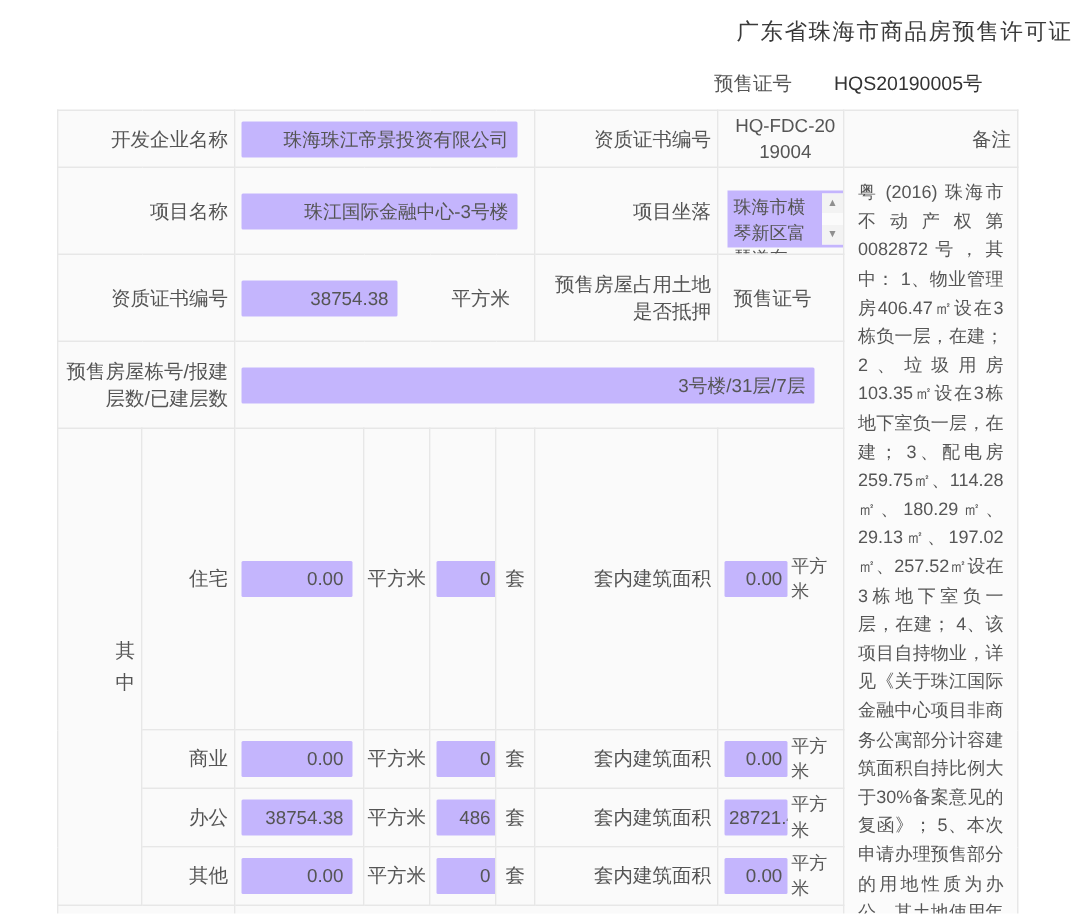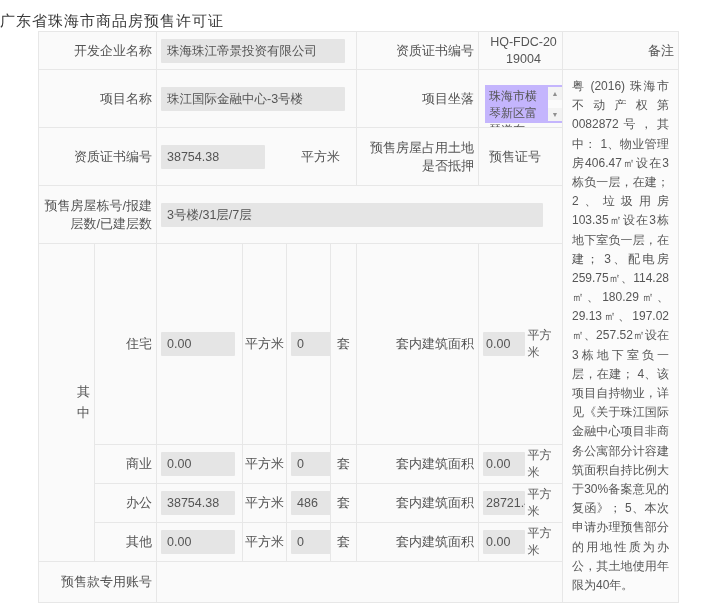--- a/index.html
+++ b/index.html
@@ -4,21 +4,21 @@
 <style>
   html,body{margin:0;padding:0;background:#ffffff;}
   body{
     width:715px;height:609px;overflow:hidden;
     font-family:"Liberation Sans","DejaVu Sans",sans-serif;
     color:#595959;
     -webkit-font-smoothing:antialiased;
   }
   .page{width:715px;position:relative;}
   .doc-title{
-    text-align:left;padding-top:12px;font-size:15px;font-weight:500;color:#3a3a3a;
+    text-align:right;padding-top:12px;font-size:15px;font-weight:500;color:#3a3a3a;
     letter-spacing:1px;
   }
   .permit-line{
     text-align:right;padding-right:60px;margin-top:16px;margin-bottom:8px;
     font-size:13px;color:#4a4a4a;
   }
   .permit-line .plabel{color:#555;margin-right:28px;}
   .permit-line .pvalue{color:#333;}
   table.cert{
     border-collapse:collapse;table-layout:fixed;width:640px;margin-left:38px;
@@ -26,23 +26,23 @@
   }
   td{
     border:1px solid #e7e7e7;background:#fafafa;vertical-align:middle;
     padding:2px 4px;overflow:hidden;
   }
   td.lbl{text-align:right;color:#545454;line-height:1.35;}
   td.vlabel{text-align:right;}
   td.vlabel span{display:inline-block;width:14px;word-break:break-all;line-height:1.6;color:#545454;}
   td.unit{text-align:center;color:#545454;padding:0;}
   .box{
-    background:#e5e5e5;height:24px;line-height:24px;padding:0 6px;
+    background:#c4b5fd;height:24px;line-height:24px;padding:0 6px;
     font-size:12.5px;color:#555;white-space:nowrap;overflow:hidden;
-    display:inline-block;vertical-align:middle;border-radius:1px;
+    display:inline-block;vertical-align:middle;border-radius:1px;text-align:right;
   }
   .flexcell{display:flex;align-items:center;}
   .unit-right{margin-left:auto;margin-right:12px;color:#545454;font-size:13px;}
   .plain-val{color:#555;padding-left:6px;}
   .cert-val{color:#555;padding-left:6px;line-height:1.3;word-break:break-all;font-size:12.5px;text-align:center;}
   .remark-cell{
     vertical-align:top;text-align:left;padding:7px 9px;background:#fbfbfb;
   }
   .remark-text{font-size:12px;line-height:1.6;color:#565656;text-align:justify;}
   .loc-box{
@@ -67,20 +67,23 @@
   tr.rsub td{height:34px;}
   tr.r9 td{height:36px;}
 </style>
 </head>
 <body>
 
 <div class="page">
 
   <div class="doc-title">广东省珠海市商品房预售许可证</div>
 
+  <div class="permit-line">
+    <span class="plabel">预售证号</span><span class="pvalue">HQS20190005号</span>
+  </div>
 
   <table class="cert">
     <colgroup>
       <col style="width:56px">
         <col style="width:62px">
         <col style="width:86px">
       <col style="width:44px">
         <col style="width:44px">
         <col style="width:26px">
       <col style="width:122px">

